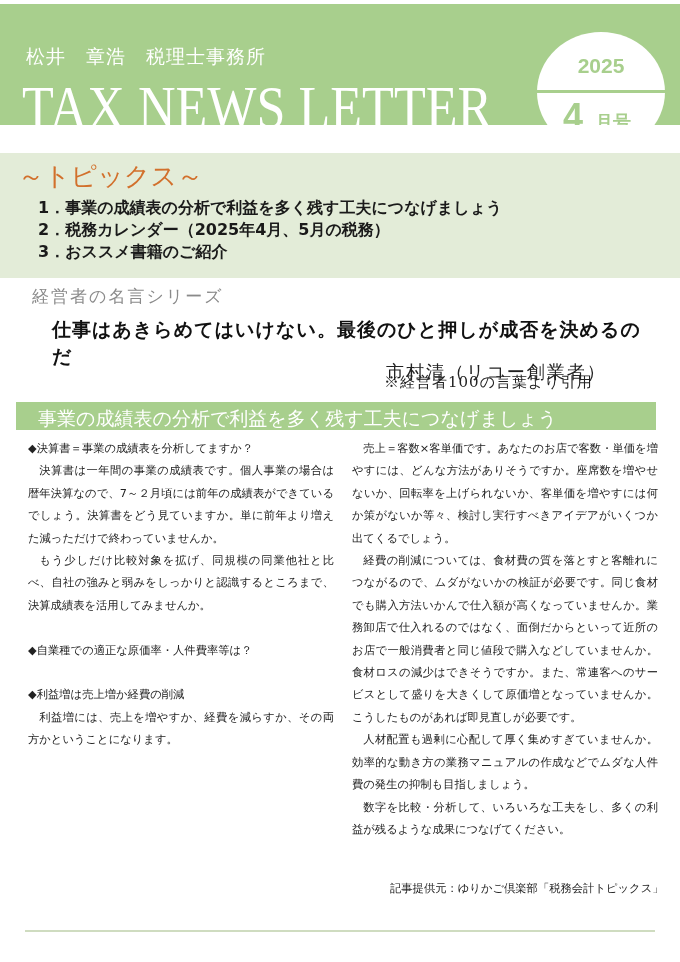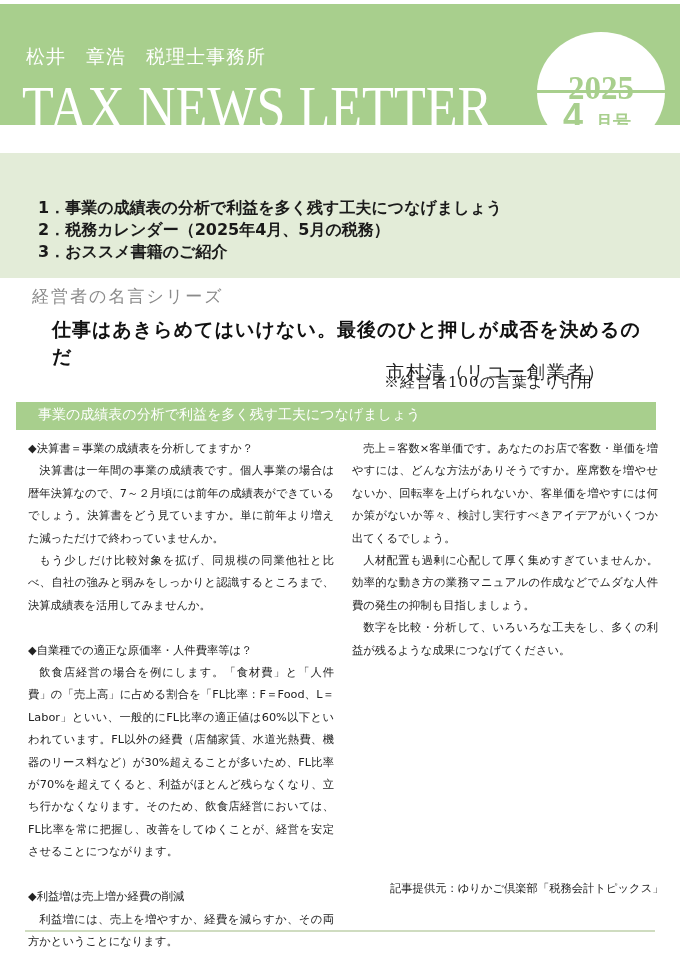--- a/index.html
+++ b/index.html
@@ -3,37 +3,37 @@
 <meta charset="utf-8">
 <style>
   * { margin:0; padding:0; box-sizing:border-box; }
   html, body { width:680px; height:962px; background:#ffffff; overflow:hidden; }
   body { position:relative; font-family:"DejaVu Sans", "Liberation Sans", sans-serif; color:#222; }
 
   .header { position:absolute; left:0; top:4px; width:680px; height:121px; background:#a8cf8d; overflow:hidden; }
   .office-name { position:absolute; left:26px; top:40px; font-size:19px; color:#ffffff; letter-spacing:1px; white-space:pre; }
   .masthead { position:absolute; left:22px; top:72px; font-family:"Liberation Serif", "DejaVu Serif", serif; font-size:62px; color:#ffffff; letter-spacing:0px; transform:scaleX(0.84); transform-origin:left top; line-height:1; white-space:nowrap; }
   .issue-badge { position:absolute; left:537px; top:28px; width:128px; height:120px; border-radius:50%; background:#ffffff; }
-  .issue-year { position:absolute; left:0; top:22px; width:100%; text-align:center; font-family:Liberation Serif, serif; font-weight:bold; font-size:33px; color:#a8cf8d;margin-top:16px; }
+  .issue-year { position:absolute; left:0; top:22px; width:100%; text-align:center; font-family:Liberation Sans, sans-serif; font-weight:bold; font-size:21px; color:#a8cf8d; }
   .issue-divider { position:absolute; left:0; top:58px; width:100%; height:3px; background:#a8cf8d; }
   .issue-month { position:absolute; left:26px; top:64px; font-family:"Liberation Sans", sans-serif; font-weight:bold; font-size:36px; color:#a8cf8d; }
   .issue-suffix { position:absolute; left:58px; top:78px; font-size:18px; font-weight:bold; color:#a8cf8d; }
 
   .topics { position:absolute; left:0; top:153px; width:680px; height:125px; background:#e3ecd8; }
   .topics-title { position:absolute; left:18px; top:6px; font-size:26px; color:#d2702c; }
   .topics-list { position:absolute; left:38px; top:44px; list-style:none; }
   .topics-list li { font-size:16px; font-weight:bold; color:#1a1a1a; line-height:22px; white-space:nowrap; }
 
   .quote-series { position:absolute; left:32px; top:285px; font-family:"DejaVu Serif", serif; font-size:17px; color:#8a8a8a; letter-spacing:2px; }
   .quote-text { position:absolute; left:52px; top:316px; font-family:"DejaVu Serif", serif; font-size:19px; font-weight:bold; color:#111; line-height:27px; letter-spacing:1px; width:600px; }
   .quote-author { position:absolute; left:386px; top:360px; font-family:"DejaVu Serif", serif; font-size:18px; color:#222; letter-spacing:2px; white-space:nowrap; }
   .quote-source { position:absolute; left:384px; top:373px; font-family:"DejaVu Serif", serif; font-size:15px; color:#222; letter-spacing:1px; white-space:nowrap; }
 
   .section-bar { position:absolute; left:16px; top:402px; width:640px; height:28px; background:#a8cf8d; }
-  .section-title { position:absolute; left:22px; top:4px; font-size:14px; color:#ffffff; white-space:nowrap; }
+  .section-title { position:absolute; left:22px; top:4px; font-size:19px; color:#ffffff; white-space:nowrap; }
 
   .col { position:absolute; top:438px; font-size:11.3px; line-height:22.4px; color:#222; }
   .col-left { left:28px; width:306px; }
   .col-right { left:352px; width:306px; }
   .col p { text-indent:1em; text-align:justify; }
   .col h4 { font-weight:normal; font-size:11.3px; }
   .col .gap { height:22.4px; }
 
   .credit { position:absolute; left:354px; top:881px; font-size:11.3px; color:#222; white-space:nowrap;margin-left:36px; }
   .footer-line { position:absolute; left:25px; top:930px; width:630px; height:2px; background:#cfdcc0; }
@@ -46,20 +46,21 @@
   <div class="masthead">TAX NEWS LETTER</div>
   <div class="issue-badge">
     <div class="issue-year">2025</div>
     <div class="issue-divider"></div>
     <div class="issue-month">4</div>
     <div class="issue-suffix">月号</div>
   </div>
 </div>
 
 <div class="topics">
+  <div class="topics-title">～トピックス～</div>
   <ul class="topics-list">
     <li>1．事業の成績表の分析で利益を多く残す工夫につなげましょう</li>
     <li>2．税務カレンダー（2025年4月、5月の税務）</li>
     <li>3．おススメ書籍のご紹介</li>
   </ul>
 </div>
 
 <div class="quote-series">経営者の名言シリーズ</div>
 <div class="quote-text">仕事はあきらめてはいけない。最後のひと押しが成否を決めるのだ</div>
 <div class="quote-author">市村清（リコー創業者）</div>
@@ -68,26 +69,26 @@
 <div class="section-bar">
   <div class="section-title">事業の成績表の分析で利益を多く残す工夫につなげましょう</div>
 </div>
 
 <div class="col col-left">
   <h4>◆決算書＝事業の成績表を分析してますか？</h4>
   <p>決算書は一年間の事業の成績表です。個人事業の場合は暦年決算なので、7～２月頃には前年の成績表ができているでしょう。決算書をどう見ていますか。単に前年より増えた減っただけで終わっていませんか。</p>
   <p>もう少しだけ比較対象を拡げ、同規模の同業他社と比べ、自社の強みと弱みをしっかりと認識するところまで、決算成績表を活用してみませんか。</p>
   <div class="gap"></div>
   <h4>◆自業種での適正な原価率・人件費率等は？</h4>
-  <p>飲食店経営の場合を例にします。「食材費」と「人件費」の「売上高」に占める割合を「FL比率：F＝Food、L＝Labor」といい、一般的にFL比率の適正値は60%以下といわれています。FL以外の経費（店舗家賃、水道光熱費、機器のリース料など）が30%超えることが多いため、FL比率が70%を超えてくると、利益がほとんど残らなくなり、立ち行かなくなります。そのため、飲食店経営においては、FL比率を常に把握し、改善をしてゆくことが、経営を安定させることにつながります。</p>
   <div class="gap"></div>
   <h4>◆利益増は売上増か経費の削減</h4>
   <p>利益増には、売上を増やすか、経費を減らすか、その両方かということになります。</p>
 </div>
 
 <div class="col col-right">
   <p>売上＝客数×客単価です。あなたのお店で客数・単価を増やすには、どんな方法がありそうですか。座席数を増やせないか、回転率を上げられないか、客単価を増やすには何か策がないか等々、検討し実行すべきアイデアがいくつか出てくるでしょう。</p>
+  <p>経費の削減については、食材費の質を落とすと客離れにつながるので、ムダがないかの検証が必要です。同じ食材でも購入方法いかんで仕入額が高くなっていませんか。業務卸店で仕入れるのではなく、面倒だからといって近所のお店で一般消費者と同じ値段で購入などしていませんか。食材ロスの減少はできそうですか。また、常連客へのサービスとして盛りを大きくして原価増となっていませんか。こうしたものがあれば即見直しが必要です。</p>
   <p>人材配置も過剰に心配して厚く集めすぎていませんか。効率的な動き方の業務マニュアルの作成などでムダな人件費の発生の抑制も目指しましょう。</p>
   <p>数字を比較・分析して、いろいろな工夫をし、多くの利益が残るような成果につなげてください。</p>
 </div>
 
 <div class="credit">記事提供元：ゆりかご倶楽部「税務会計トピックス」</div>
 <div class="footer-line"></div>
 
 </body></html>

